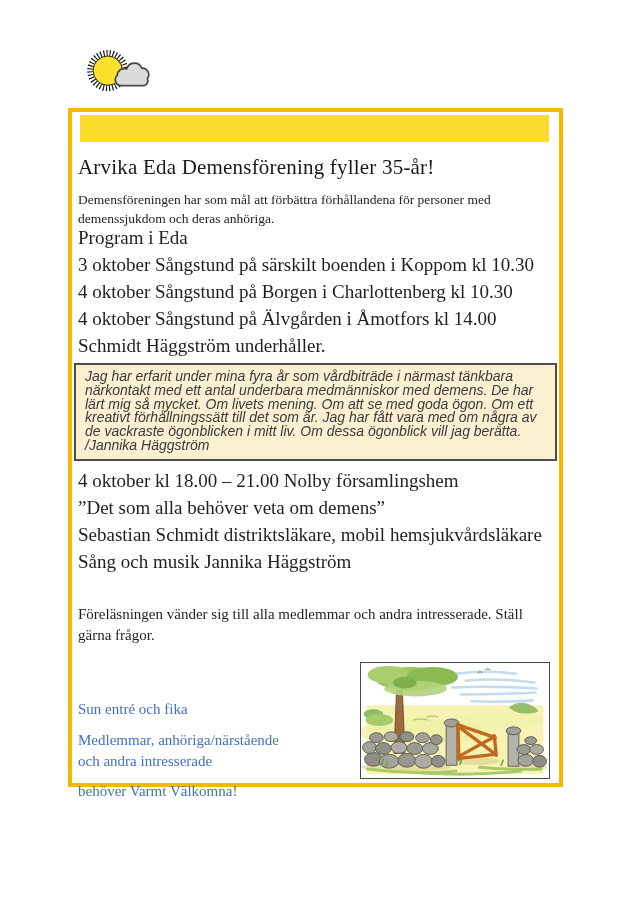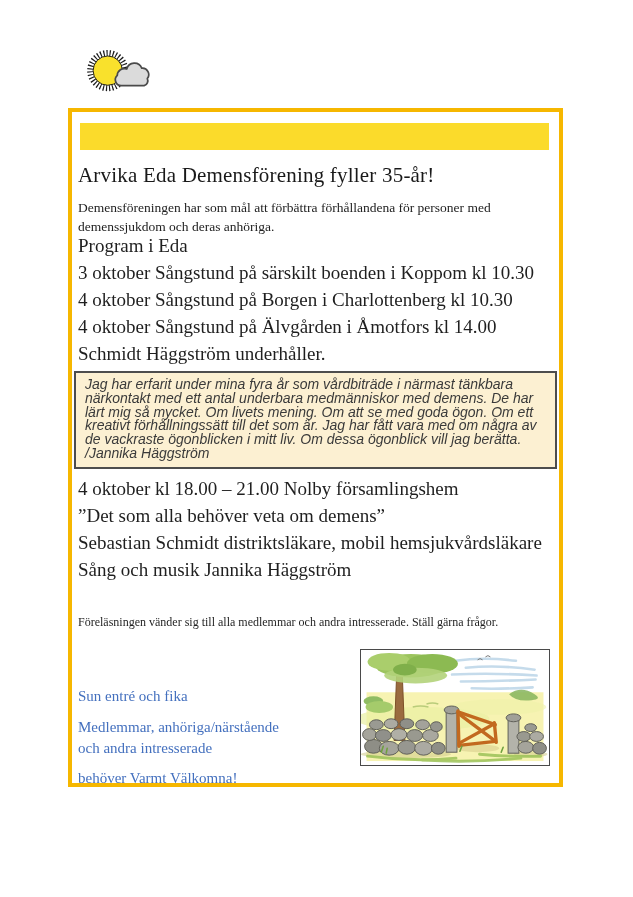--- a/index.html
+++ b/index.html
@@ -12,36 +12,36 @@
   
   .logo { position:absolute; left:84px; top:42px; display:flex; align-items:flex-start; gap:6px;flex-direction:column; }
   .logo-text {
     font-family:"Liberation Sans", sans-serif; font-size:19px; color:#6d6e70;
     letter-spacing:.4px; padding-top:14px;
   }
 
   
   .frame {
     position:absolute; left:68px; top:108px; width:495px; height:679px;
-    border:4px solid #f6b700; background:#ffffff; padding:8px 6px;
+    border:4px solid #f6b700; background:#ffffff; padding:0 6px;
   }
   .banner { height:27px; margin:3px 4px 0 2px; background:#fbdb2b; }
 
   .title { font-size:21px; font-weight:400; color:#191919; margin:13px 0 10px 0; letter-spacing:.2px; }
   .intro { font-size:13.5px; line-height:19px; max-width:462px; margin-bottom:0; color:#222; }
   .line  { font-size:19px; line-height:19px; margin-bottom:8px; color:#1f1f1f; }
 
   .quote-box {
     margin:8px -4px 10px -4px; padding:5px 9px 6px 9px;
     background:#fcf0d2; border:2px solid #4d4d4d;
     font-family:"Liberation Sans", sans-serif; font-style:italic;
     font-size:14px; line-height:13.8px; color:#3a3a3a;
   }
 
-  .lecture { font-size:12px; line-height:21px; max-width:478px; margin-top:33px; }
+  .lecture { font-size:15px; line-height:21px; max-width:478px; margin-top:33px; }
 
   .bottom-row { display:flex; margin-top:16px; }
   .invite-col { flex:1 1 auto; color:#4470be; font-size:15px; }
   .invite-1 { margin-top:39px; }
   .invite-2 { margin-top:12px; line-height:21px; }
   .invite-3 { margin-top:11px; }
 
   .art-box {
     flex:0 0 auto; width:190px; height:117px; margin-right:3px;
     border:1px solid #4a4a4a; background:#ffffff;

